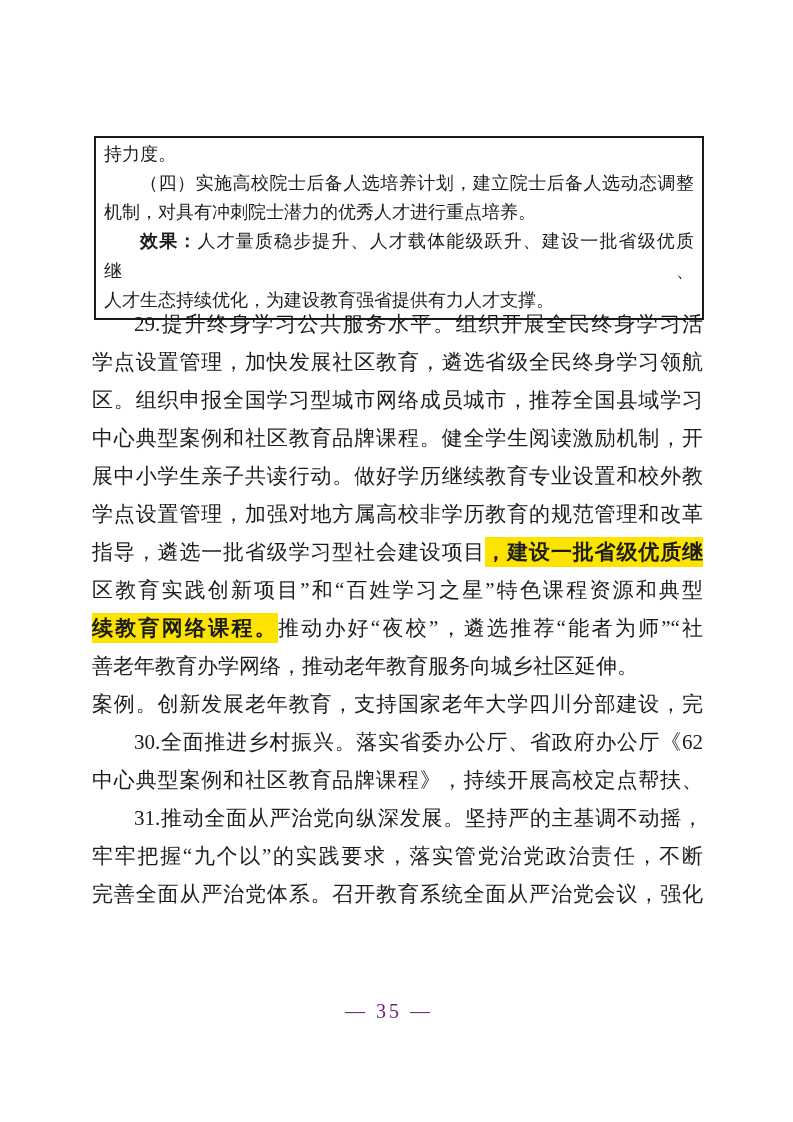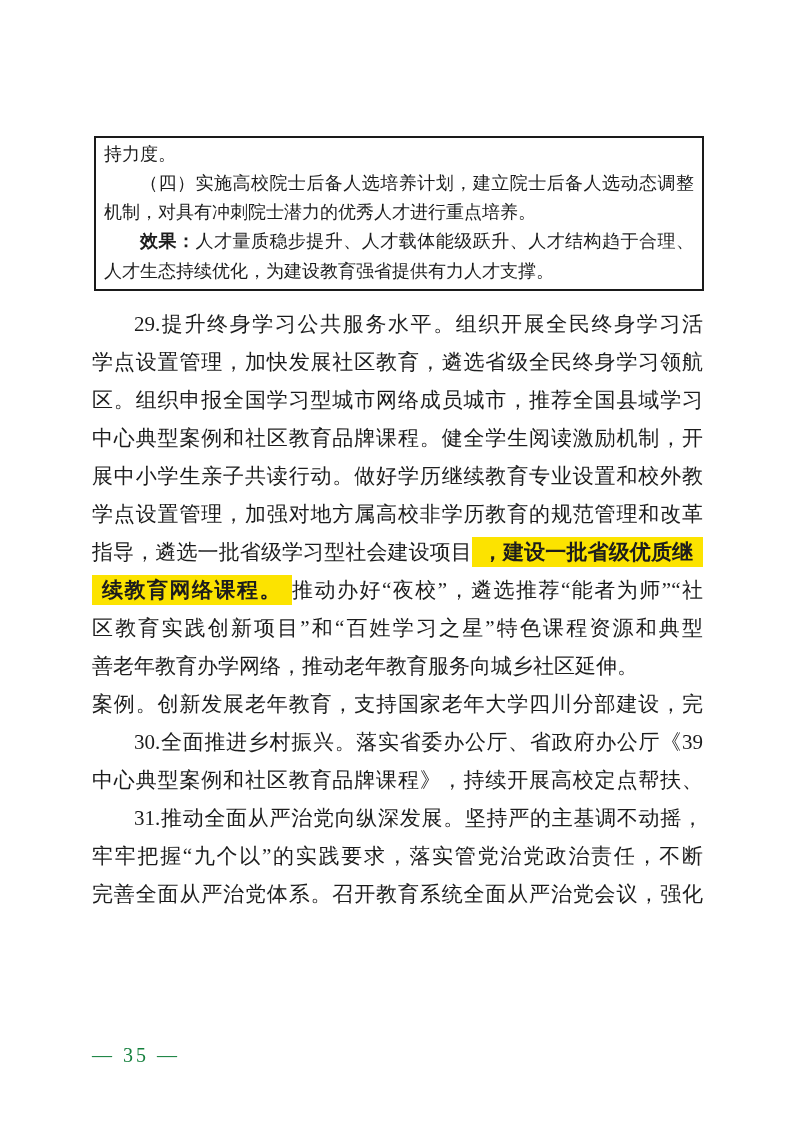--- a/index.html
+++ b/index.html
@@ -39,63 +39,63 @@
     top: 305px;
     width: 611px;
     font-size: 21px;
     line-height: 38px;
   }
   .line { text-align: left; }
   .line.j { text-align: justify; text-align-last: justify; }
   .hl {
     background: var(--hl, #fce300);
     font-weight: 700;
-    padding: 3px 10px;
+    padding: 3px 0;
     margin-top: 16px;
   }
   
   .footer {
     position: absolute;
-    top: 1044px;
+    top: 1000px;
     left: 92px;
     width: 594px;
-    text-align: left;
+    text-align: center;
     font-size: 20px;
     letter-spacing: 3px;
-    color: #15803d;
+    color: #701a75;
   }
 </style>
 </head>
 <body>
 
 <div class="page">
 
   <div class="box">
     <div class="bline">持力度。</div>
     <div class="bline j indent">（四）实施高校院士后备人选培养计划，建立院士后备人选动态调整</div>
     <div class="bline">机制，对具有冲刺院士潜力的优秀人才进行重点培养。</div>
-    <div class="bline j indent"><span class="heiti">效果：</span><span>人才量质稳步提升、人才载体能级跃升、人才结构趋于合理、</span></div>
+    <div class="bline j indent"><span class="heiti">效果：</span><span>人才量质稳步提升、人才载体能级跃升、建设一批省级优质继、</span></div>
     <div class="bline">人才生态持续优化，为建设教育强省提供有力人才支撑。</div>
   </div>
 
   <div class="bodytext">
 
     <div class="line j indent">29.提升终身学习公共服务水平。组织开展全民终身学习活</div>
     <div class="line j">学点设置管理，加快发展社区教育，遴选省级全民终身学习领航</div>
     <div class="line j">区。组织申报全国学习型城市网络成员城市，推荐全国县域学习</div>
     <div class="line j">中心典型案例和社区教育品牌课程。健全学生阅读激励机制，开</div>
     <div class="line j">展中小学生亲子共读行动。做好学历继续教育专业设置和校外教</div>
     <div class="line j">学点设置管理，加强对地方属高校非学历教育的规范管理和改革</div>
     <div class="line j"><span>指导，遴选一批省级学习型社会建设项目</span><span class="hl">，建设一批省级优质继</span></div>
+    <div class="line j">区教育实践创新项目”和“百姓学习之星”特色课程资源和典型</div>
     <div class="line j"><span class="hl">续教育网络课程。</span><span>推动办好“夜校”，遴选推荐“能者为师”“社</span></div>
-    <div class="line j">区教育实践创新项目”和“百姓学习之星”特色课程资源和典型</div>
     <div class="line">善老年教育办学网络，推动老年教育服务向城乡社区延伸。</div>
     <div class="line j">案例。创新发展老年教育，支持国家老年大学四川分部建设，完</div>
 
-    <div class="line j indent">30.全面推进乡村振兴。落实省委办公厅、省政府办公厅《39</div>
+    <div class="line j indent">30.全面推进乡村振兴。落实省委办公厅、省政府办公厅《62</div>
     <div class="line j">中心典型案例和社区教育品牌课程》，持续开展高校定点帮扶、</div>
 
     <div class="line j indent">31.推动全面从严治党向纵深发展。坚持严的主基调不动摇，</div>
     <div class="line j">牢牢把握“九个以”的实践要求，落实管党治党政治责任，不断</div>
     <div class="line j">完善全面从严治党体系。召开教育系统全面从严治党会议，强化</div>
   </div>
 
   <div class="footer">— 35 —</div>
 
 </div>

